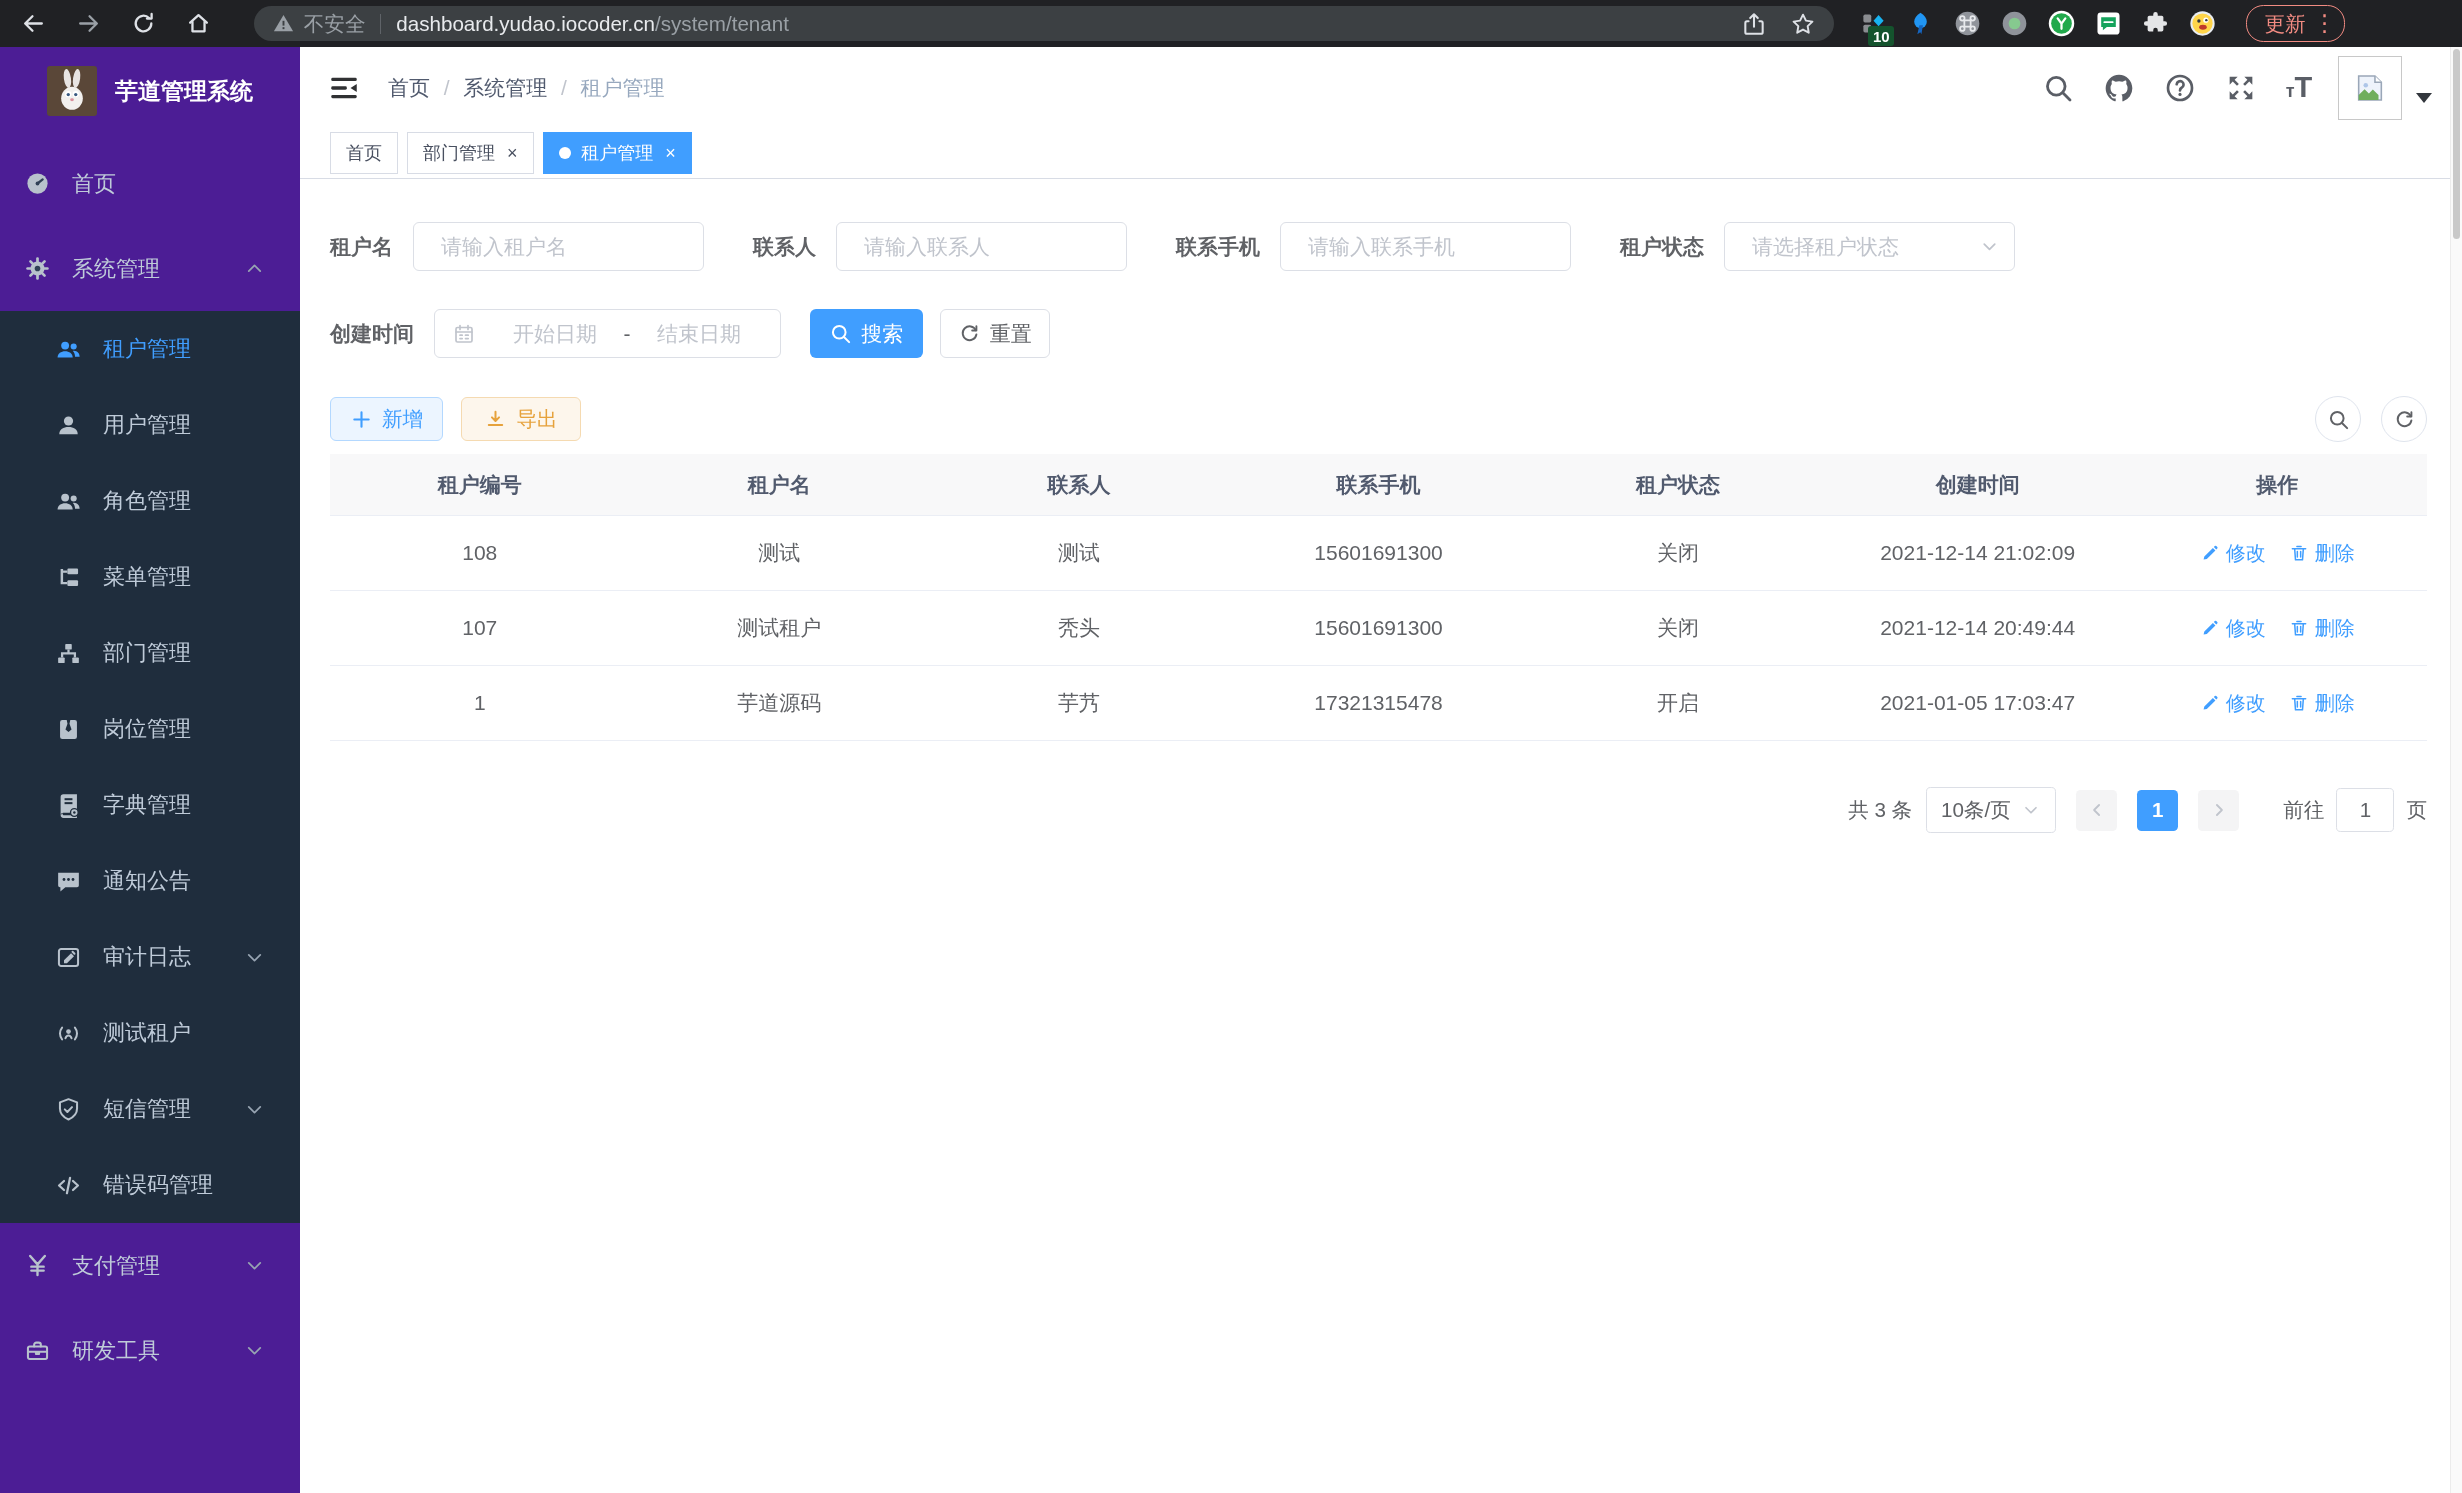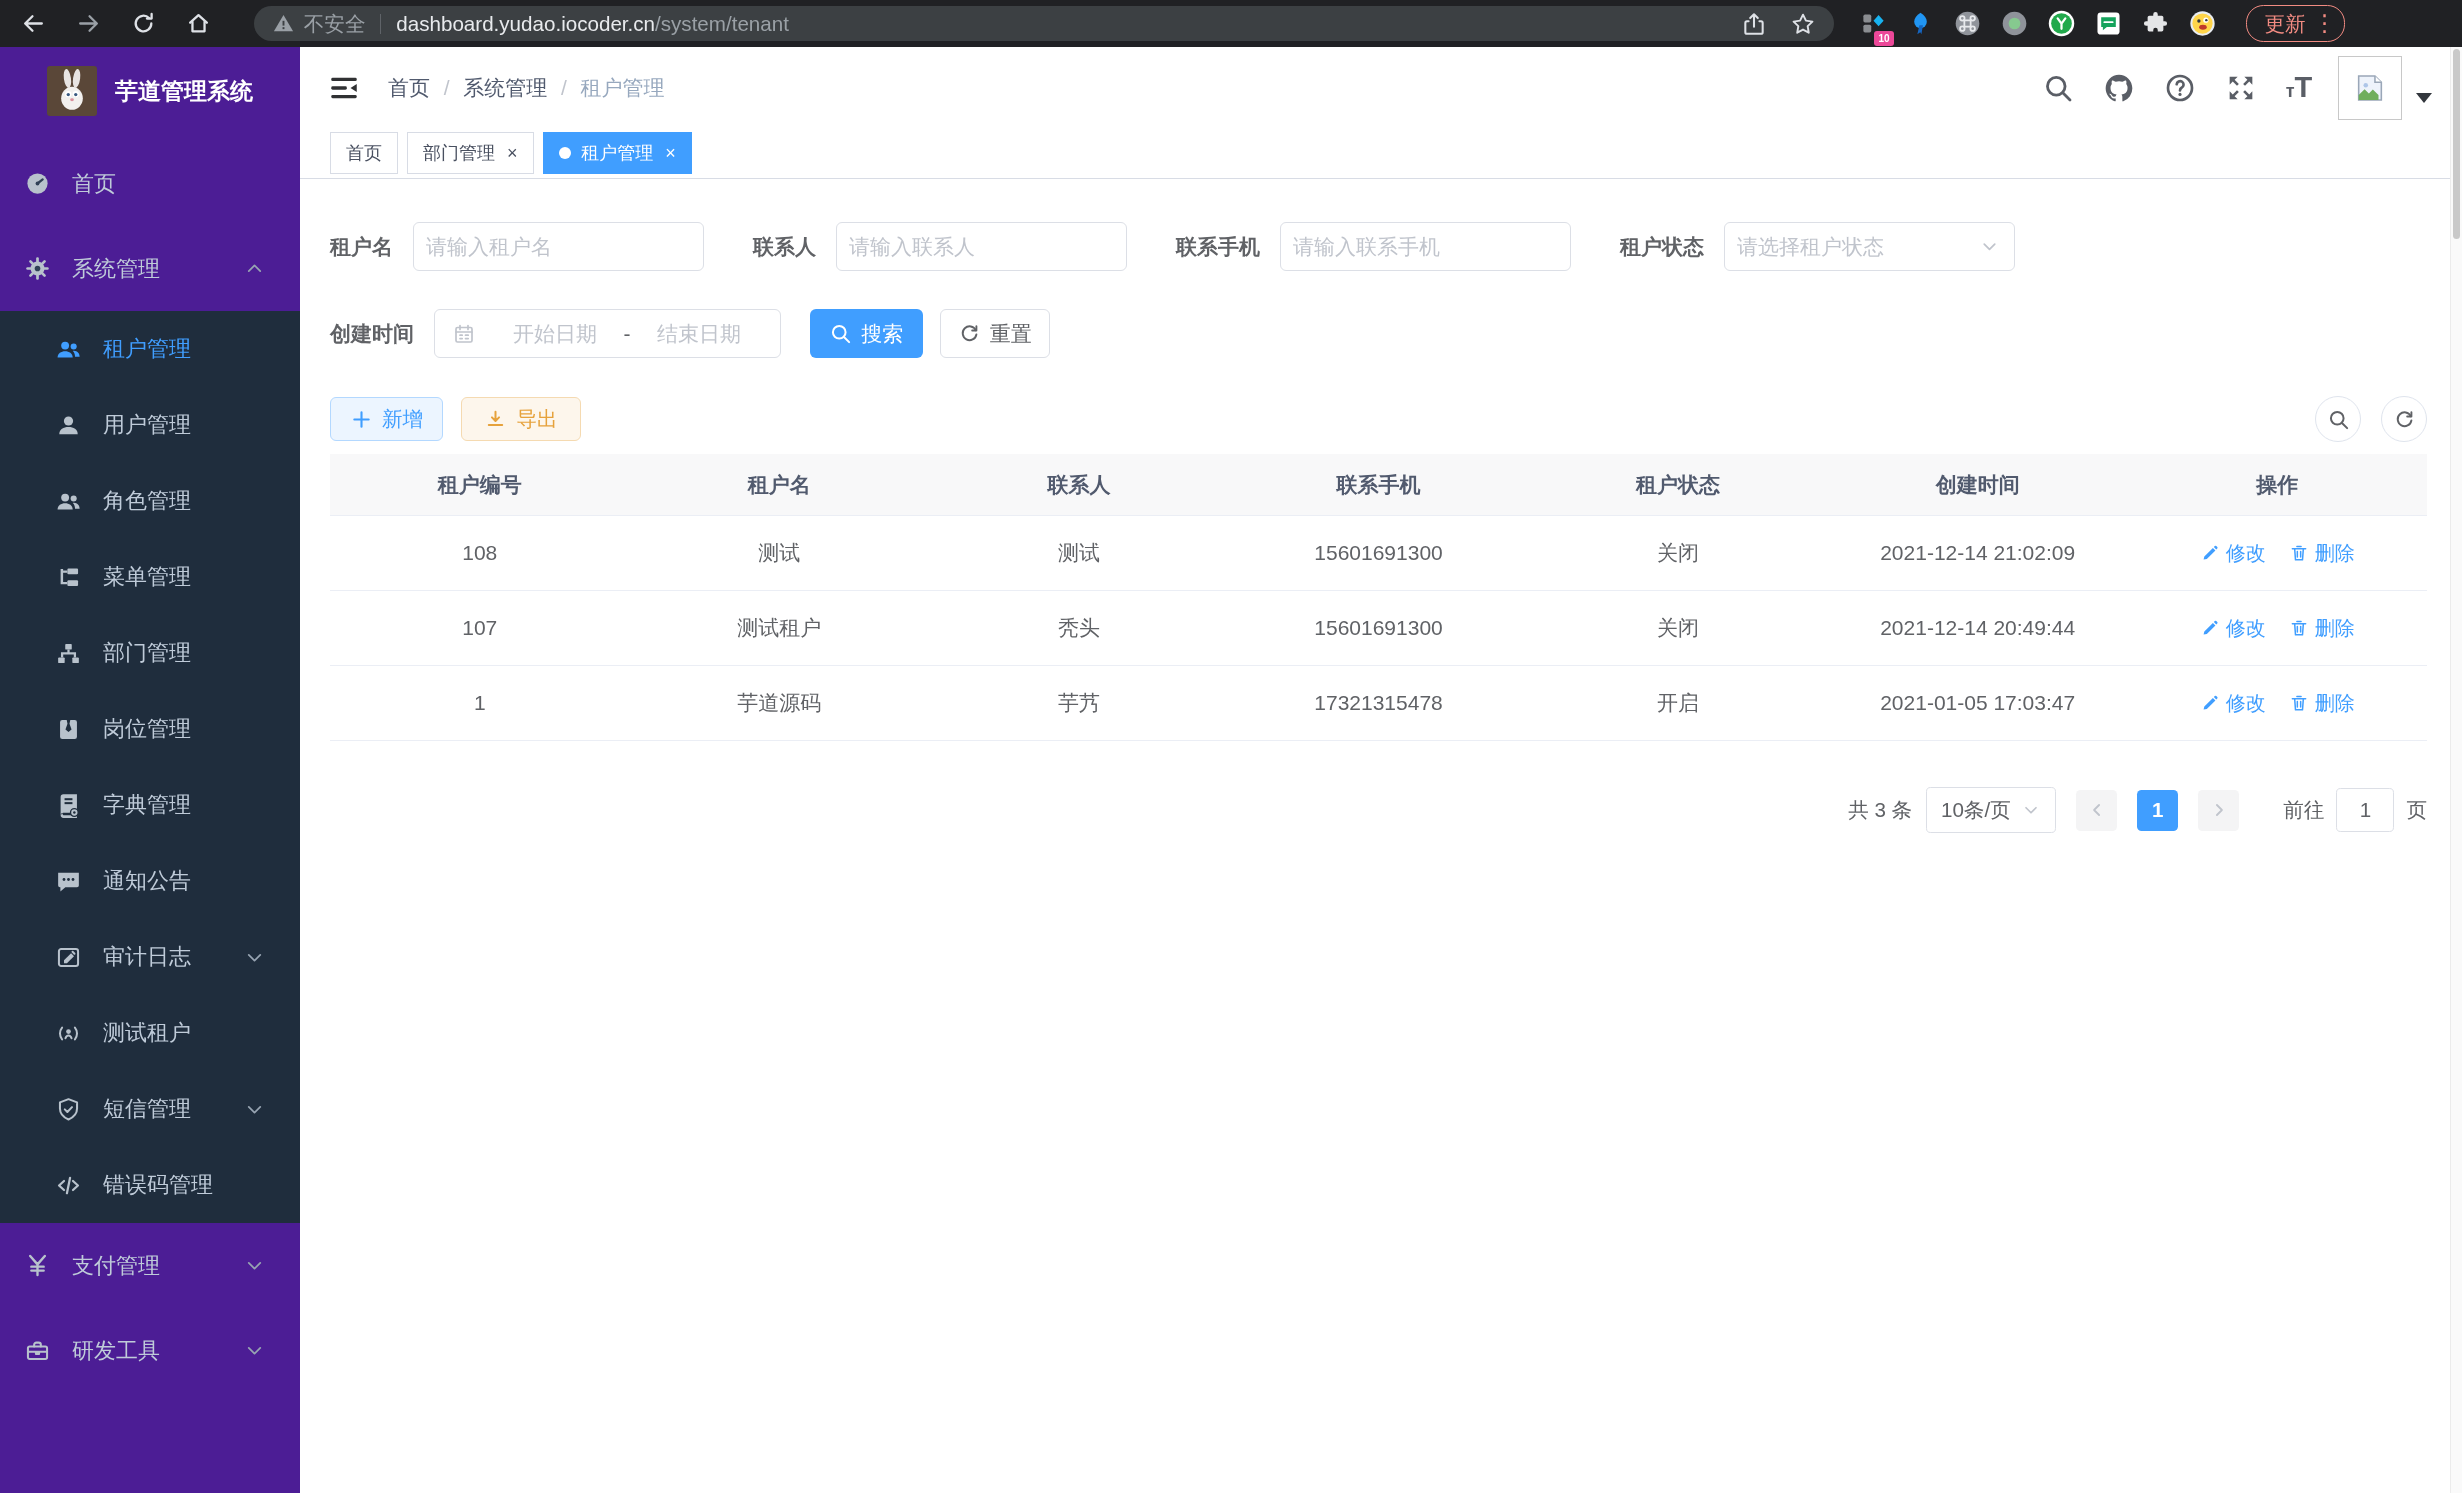--- a/index.html
+++ b/index.html
@@ -15,21 +15,21 @@
   .nav-ic.disabled{color:#9aa0a6}
   .omnibox{width:1544px;height:35px;background:#3c4043;border-radius:17.5px;display:flex;align-items:center;
            padding:0 18px;margin-left:20px;color:#9aa0a6;font-size:20.6px;flex:none}
   .omni-warn{width:23px;height:23px;color:#9aa0a6;margin-right:9px}
   .omni-divider{width:0.8px;height:20px;background:#5f6368;margin:0 15px}
   .host{color:#e8eaed}.path{color:#9aa0a6}
   .omni-spacer{flex:1}
   .omni-act{width:26px;height:26px;color:#dee1e6;margin-left:23px}
   .exts{display:flex;align-items:center;margin-left:26px}
   .ext{width:27px;height:27px;margin-right:20px;position:relative;flex:none}
-  .ext-badge{position:absolute;right:-7.6px;bottom:-9px;background:#ec4899;color:#fff;font-size:10px;
+  .ext-badge{position:absolute;right:-7.6px;bottom:-9px;background:#14532d;color:#fff;font-size:15px;
              line-height:1;padding:2.3px 4.6px;border-radius:3px;font-weight:700}
   .update-btn{margin-left:10.7px;height:35px;border:1.5px solid #f28b82;border-radius:17.5px;color:#f28b82;
               display:flex;align-items:center;padding:0 7.6px 0 17px;font-size:20.6px;flex:none}
   .update-dots{font-size:23px;margin-left:7.6px;letter-spacing:0}
 
   
   .app{display:flex;height:1447px}
   .sidebar{width:300px;background:#4c1d95;flex:none;color:#bfcbd9;overflow:hidden}
   .logo-row{height:88px;display:flex;align-items:center;padding-left:47px}
   .logo-img{width:50px;height:50px;border-radius:3px;overflow:hidden;flex:none}
@@ -67,21 +67,21 @@
        color:#495060;background:#fff;margin-right:9px;cursor:pointer}
   .tab.active{background:#409eff;border-color:#409eff;color:#fff}
   .tab .dot{width:12px;height:12px;border-radius:50%;background:#fff;margin-right:10.7px}
   .tab .x{font-size:18px;margin-left:12px;line-height:1}
 
   
   .content{flex:1;padding:43px 35px 0 30px;position:relative}
   .form-row{display:flex;align-items:center;margin-bottom:38px}
   .f-item{display:flex;align-items:center;margin-right:49px}
   .f-label{font-weight:700;color:#606266;margin-right:20px;white-space:nowrap}
-  .inp{width:291px;height:49px;border:0.8px solid #dcdfe6;border-radius:6px;padding:0 12px;font-size:21px;
+  .inp{width:291px;height:49px;border:0.8px solid #dcdfe6;border-radius:6px;padding:0 27px;font-size:21px;
        color:#606266;background:#fff;outline:none;font-family:inherit;box-sizing:border-box}
   .inp::placeholder{color:#c0c4cc}
   .select-wrap{position:relative;display:flex;align-items:center}
   .sel-chev{position:absolute;right:15px;width:21px;height:21px;color:#c0c4cc;pointer-events:none}
   .date-box{width:347px;height:49px;border:0.8px solid #dcdfe6;border-radius:6px;display:flex;align-items:center;
             padding:0 17px;box-sizing:border-box;color:#c0c4cc}
   .date-ic{width:24px;height:24px;color:#c0c4cc;margin-right:15px;flex:none}
   .date-ph{flex:1;text-align:center}
   .date-sep{color:#606266;margin:0 4.6px}
   .btn{height:49px;border-radius:6px;display:inline-flex;align-items:center;justify-content:center;

